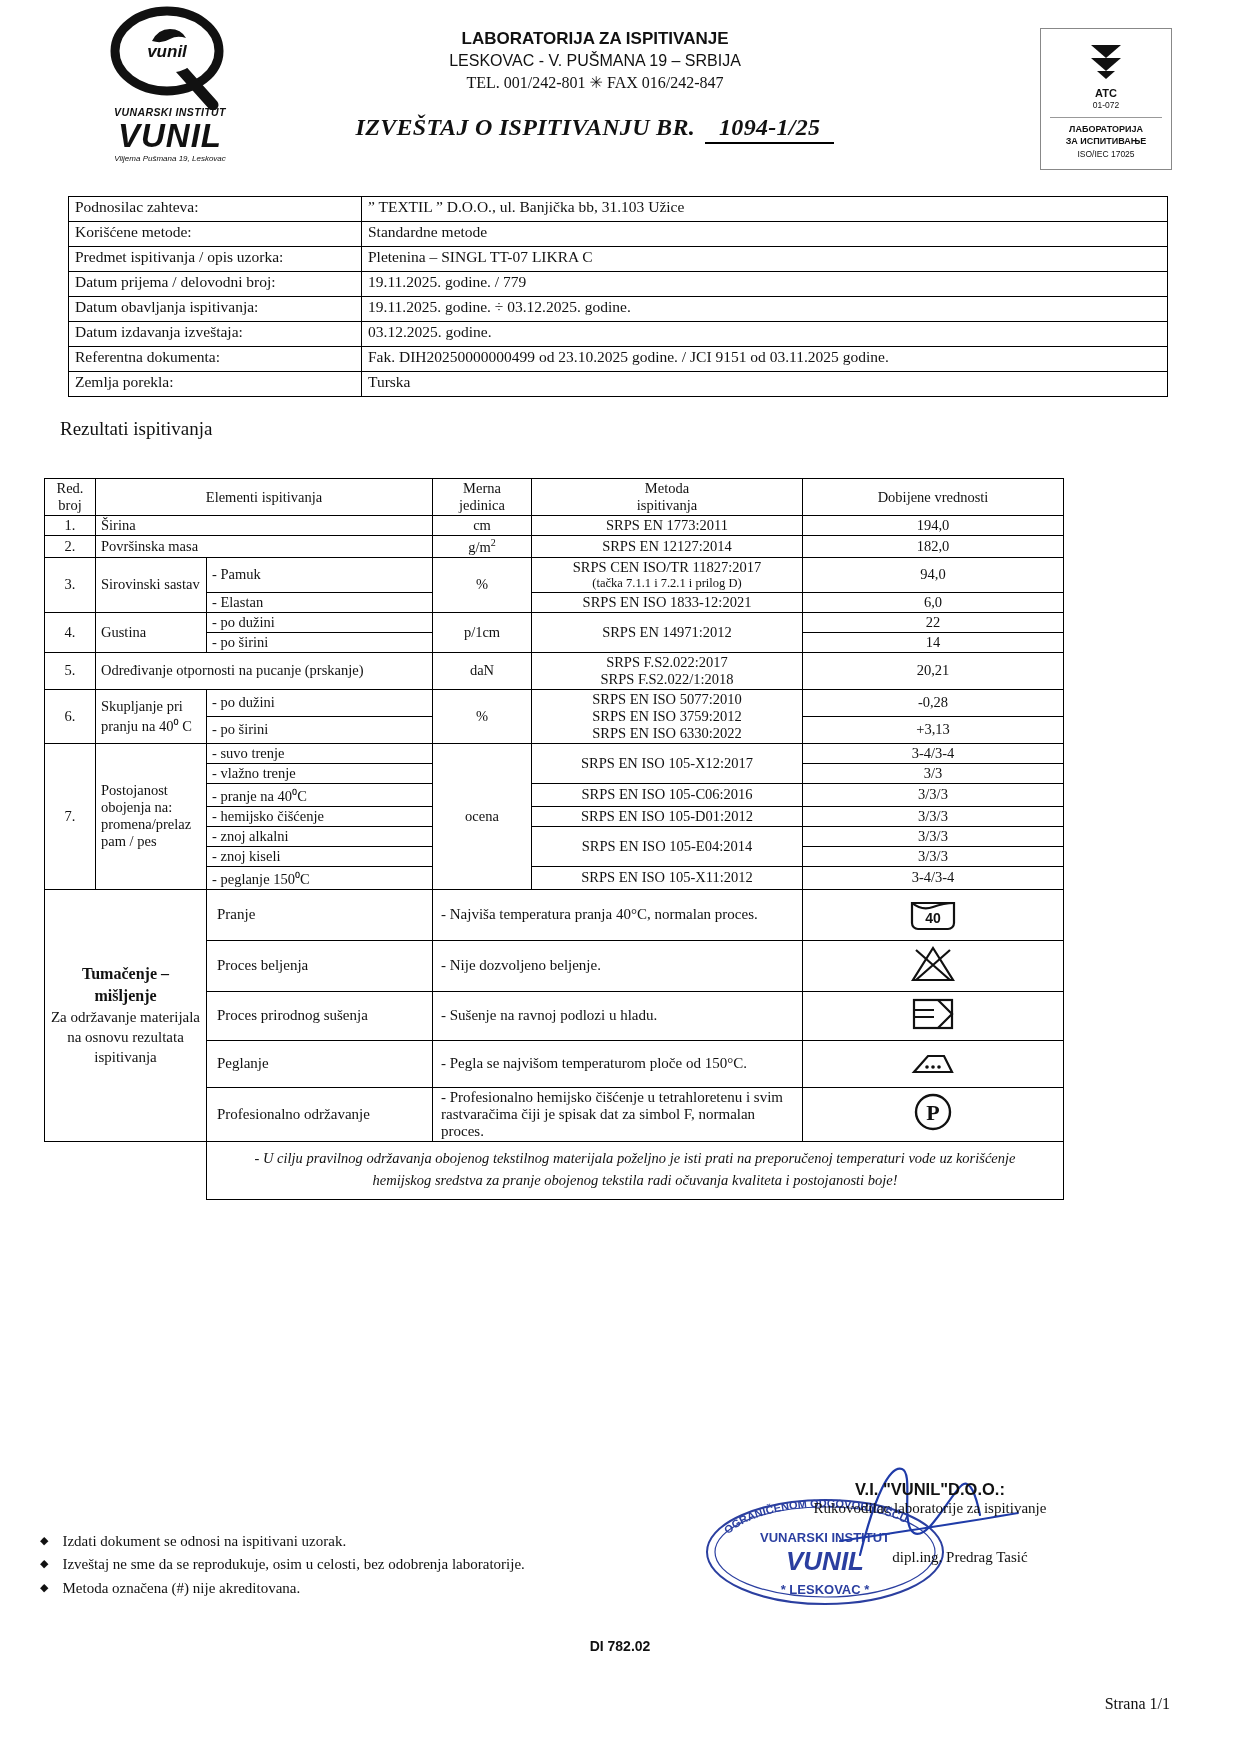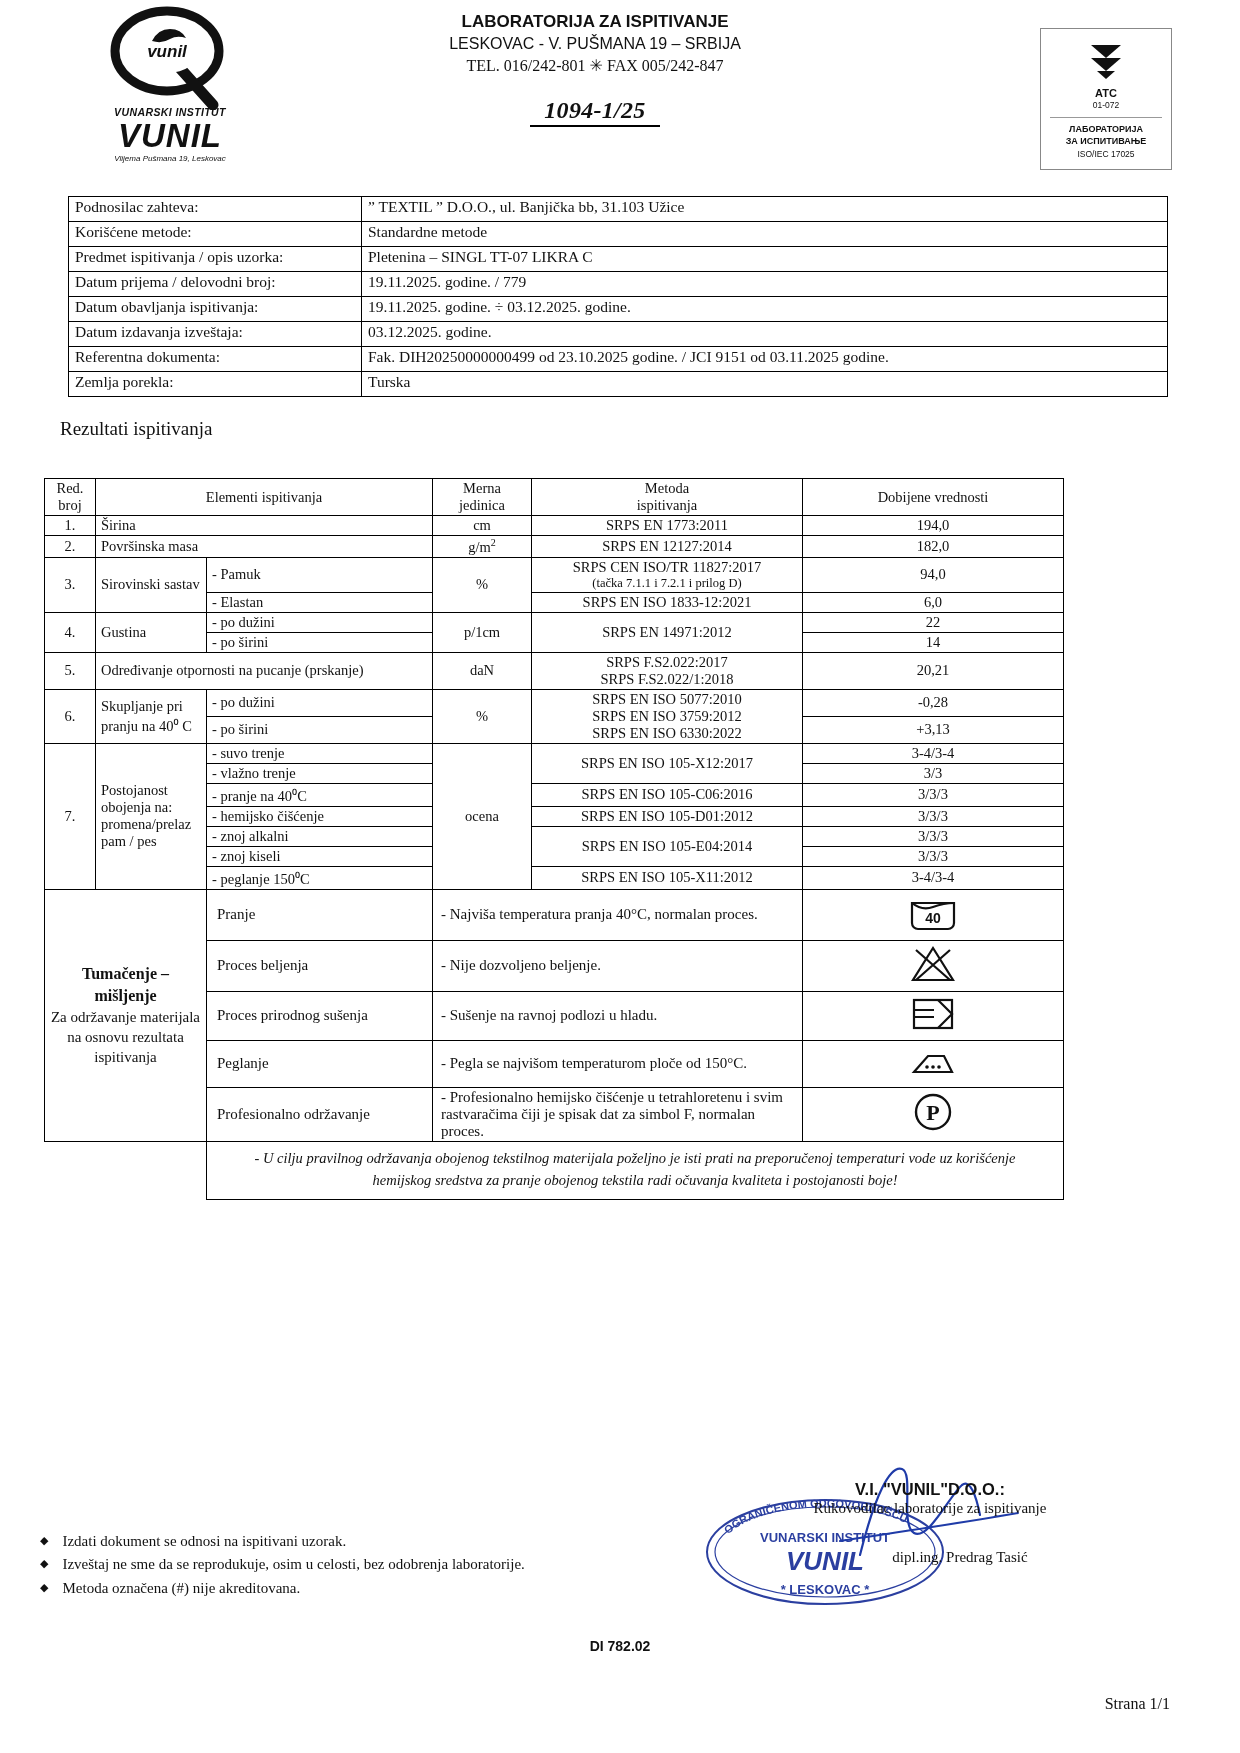--- a/index.html
+++ b/index.html
@@ -74,21 +74,21 @@
   .head-title {
     font-size: 26px;
     font-weight: bold;
     letter-spacing: .3px;
     line-height: 1.15;
   }
   .head-sub1 {
     font-family: "Liberation Sans", sans-serif;
     font-size: 17px;
     font-weight: bold;
-    margin-top: 2px;
+    margin-top: 19px;
   }
   .head-sub2 {
     font-family: "Liberation Sans", sans-serif;
     font-size: 16px;
     margin-top: 3px;
   }
   .head-sub3 {
     font-size: 16px;
     margin-top: 3px;
   }
@@ -290,22 +290,23 @@
         </svg>
       </div>
       <div class="logo-caption">VUNARSKI INSTITUT</div>
       <div class="logo-word">VUNIL</div>
       <div class="logo-addr">Vlijema Pušmana 19, Leskovac</div>
     </div>
 
     <div class="head-center">
       <div class="head-sub1">LABORATORIJA ZA ISPITIVANJE</div>
       <div class="head-sub2">LESKOVAC - V. PUŠMANA 19 – SRBIJA</div>
-      <div class="head-sub3">TEL. 016/242-801 ✳ FAX  005/242-847</div>
+      <div class="head-sub3">TEL. 001/242-801 ✳ FAX  016/242-847</div>
       <div class="report-line">
+        <span>IZVEŠTAJ O ISPITIVANJU BR.</span>
         <span class="report-no">1094-1/25</span>
       </div>
     </div>
 
     <div class="atc-box">
       <div class="atc-mark">
         <svg width="46" height="40" viewBox="0 0 46 40">
           <path d="M8 4 h30 l-15 13 z" fill="#111"></path>
           <path d="M8 17 h30 l-15 13 z" fill="#111"></path>
           <path d="M14 30 h18 l-9 8 z" fill="#111"></path>

